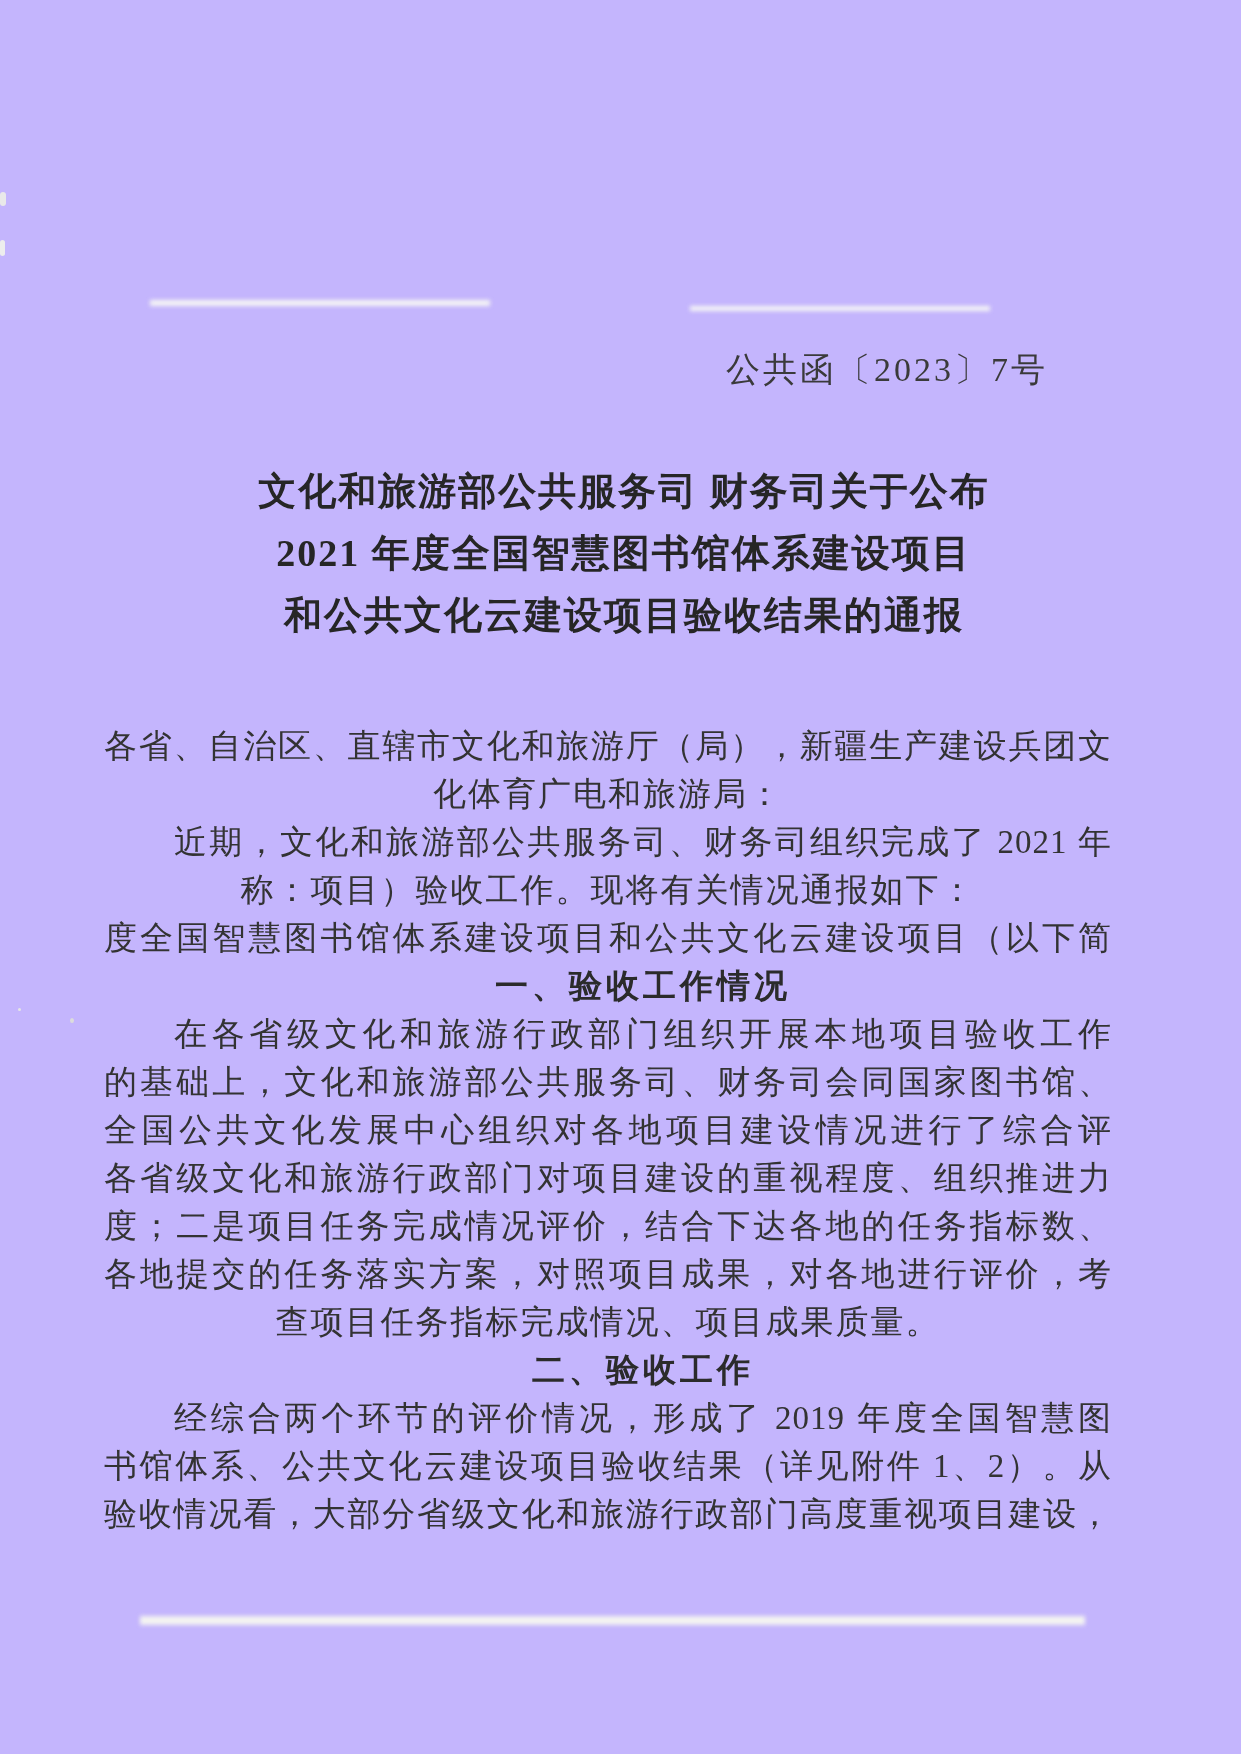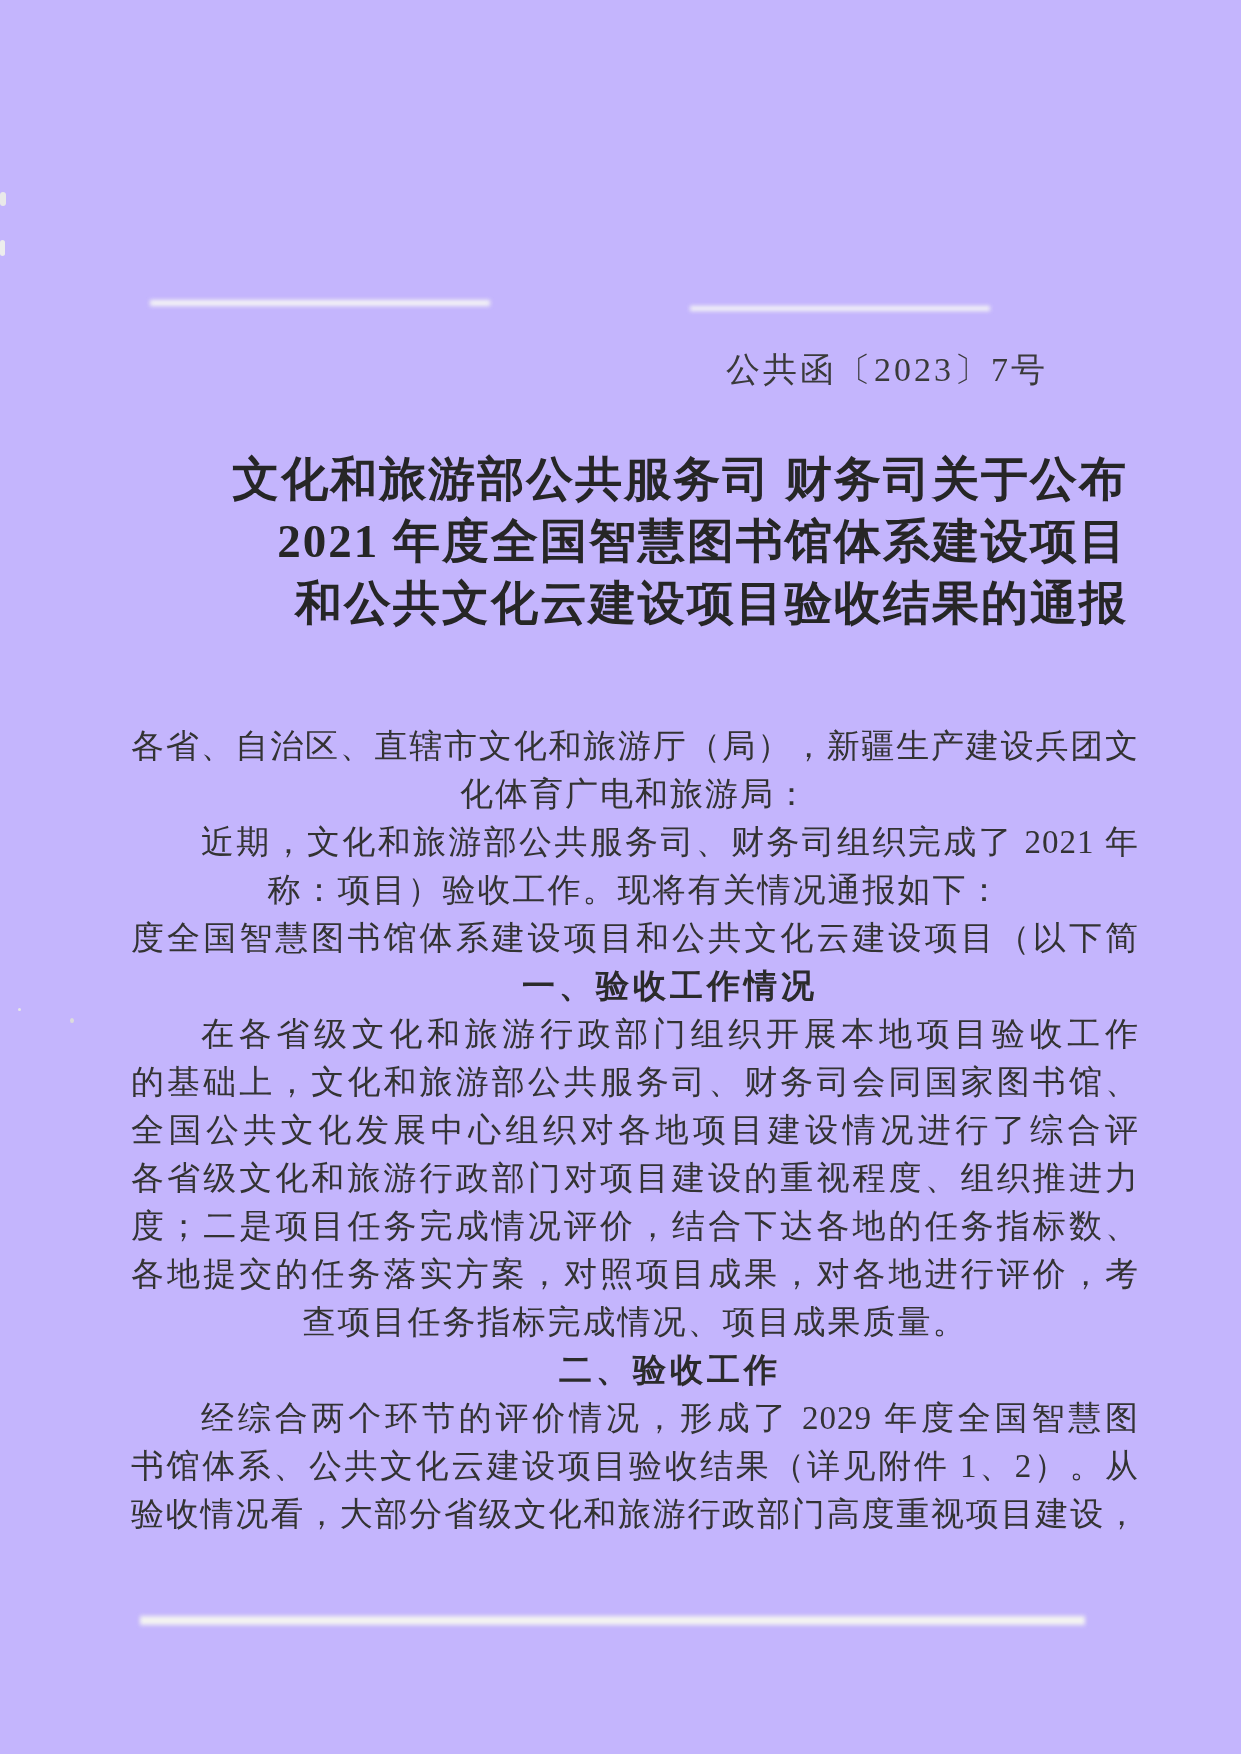--- a/index.html
+++ b/index.html
@@ -22,37 +22,37 @@
     right: 193px;
     font-size: 34px;
     line-height: 40px;
     letter-spacing: 3px;
     color: #3a3a3a;
     white-space: nowrap;
   }
   
   .title {
     position: absolute;
-    top: 448px;
+    top: 460px;
     left: 120px;
     width: 1008px;
     margin: 0;
-    text-align: right;
-    font-size: 47px;
+    text-align: center;
+    font-size: 38px;
     line-height: 62px;
     font-weight: 700;
     letter-spacing: 2px;
     color: #262626;
   }
   .title .title-line { display: block; }
   
   .body-block {
     position: absolute;
     top: 722px;
-    left: 131px;
+    left: 104px;
     width: 1008px;
     font-size: 33px;
     color: #333333;
   }
   .line {
     height: 48px;
     line-height: 48px;
     letter-spacing: 2px;
     overflow: hidden;
     white-space: normal;
@@ -114,18 +114,18 @@
     <div class="line fill">度全国智慧图书馆体系建设项目和公共文化云建设项目（以下简</div>
     <div class="line heading">一、验收工作情况</div>
     <div class="line indent fill">在各省级文化和旅游行政部门组织开展本地项目验收工作</div>
     <div class="line fill">的基础上，文化和旅游部公共服务司、财务司会同国家图书馆、</div>
     <div class="line fill">全国公共文化发展中心组织对各地项目建设情况进行了综合评</div>
     <div class="line fill">各省级文化和旅游行政部门对项目建设的重视程度、组织推进力</div>
     <div class="line fill">度；二是项目任务完成情况评价，结合下达各地的任务指标数、</div>
     <div class="line fill">各地提交的任务落实方案，对照项目成果，对各地进行评价，考</div>
     <div class="line">查项目任务指标完成情况、项目成果质量。</div>
     <div class="line heading">二、验收工作</div>
-    <div class="line indent fill">经综合两个环节的评价情况，形成了 2029 年度全国智慧图</div>
+    <div class="line indent fill">经综合两个环节的评价情况，形成了 2019 年度全国智慧图</div>
     <div class="line fill">书馆体系、公共文化云建设项目验收结果（详见附件 1、2）。从</div>
     <div class="line fill">验收情况看，大部分省级文化和旅游行政部门高度重视项目建设，</div>
   </div>
 
 </div>
 
 </body></html>

